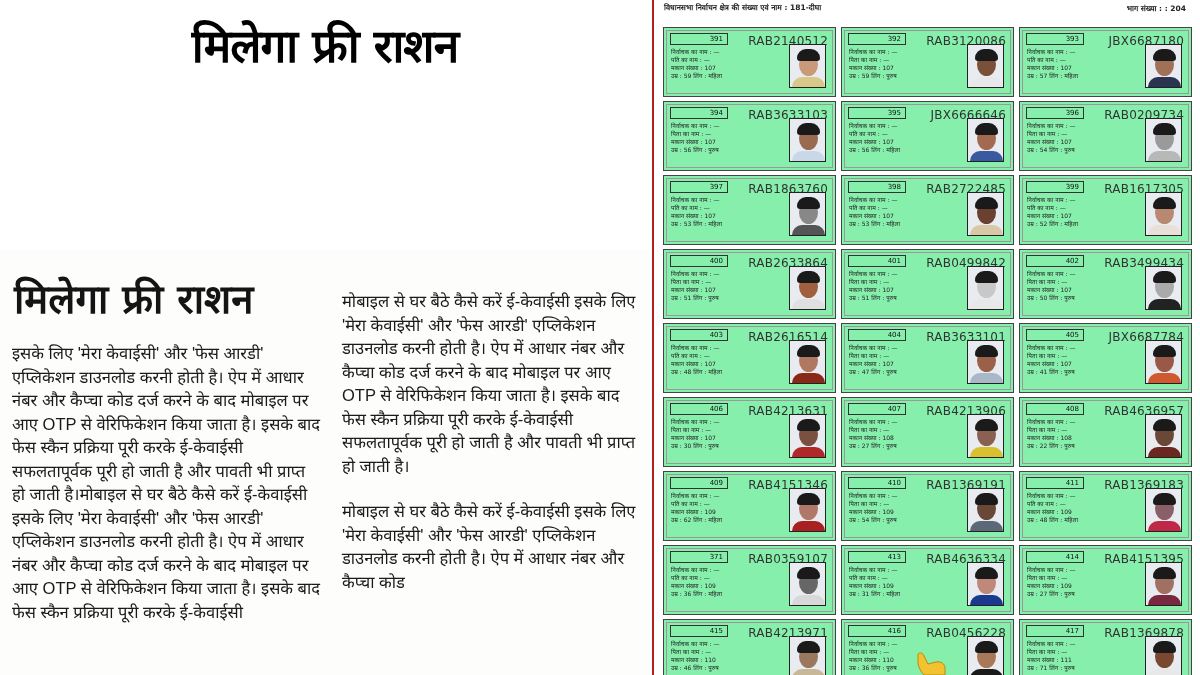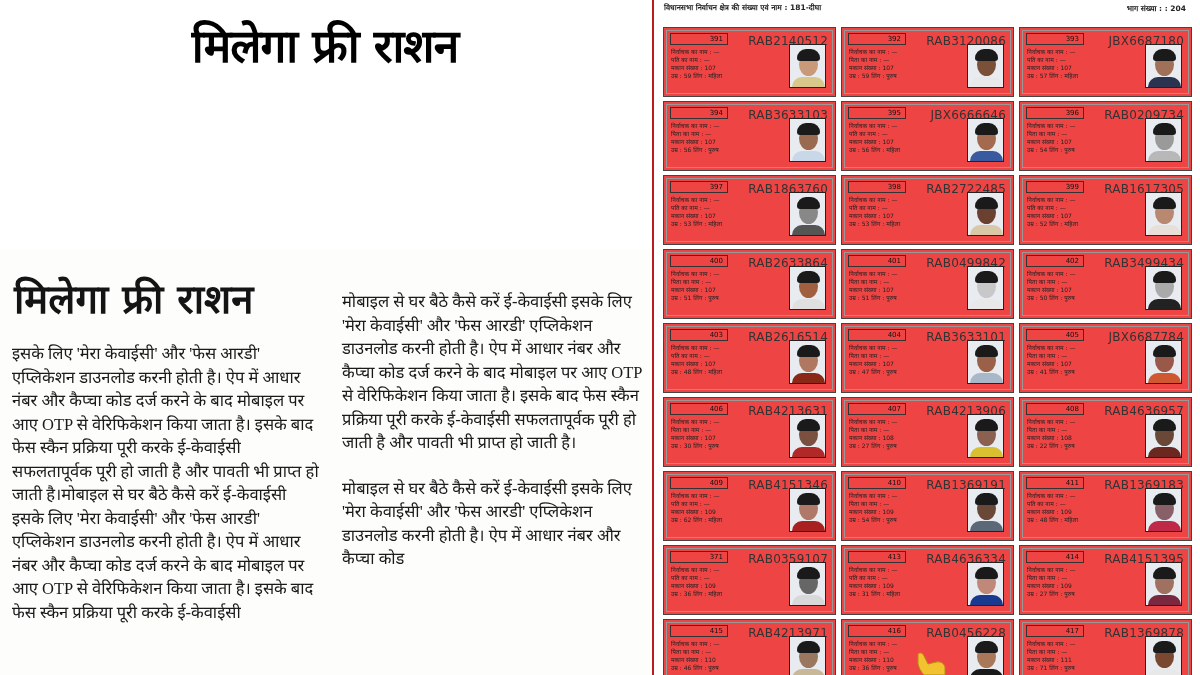--- a/index.html
+++ b/index.html
@@ -13,31 +13,31 @@
     font-weight: bold; font-size: 46px; line-height: 68px; color: #000;
     letter-spacing: -1px;
   }
 
   
   .clip { position: absolute; top: 250px; left: 0; width: 650px; height: 425px; background: #fdfdfb; }
   .clip-heading {
     position: absolute; left: 14px; top: 20px;
     font-family: "DejaVu Serif", serif; font-weight: bold; font-size: 40px; color: #141414;
   }
-  .col { position: absolute; font-family: Liberation Serif, serif; font-size: 16.5px; line-height: 23.5px; color: #1a1a1a; }
+  .col { position: absolute; font-family: Liberation Sans, sans-serif; font-size: 16.5px; line-height: 23.5px; color: #1a1a1a; }
   .col-left { left: 12px; top: 92px; width: 310px; }
   .col-right { left: 342px; top: 40px; width: 300px; }
   .col p { margin-bottom: 22px; }
 
   
   .doc { position: absolute; left: 652px; top: 0; width: 548px; height: 675px; background: #fff; border-left: 2px solid #b91c1c; overflow: hidden; }
   .doc-header { position: relative; height: 27px; padding: 3px 8px 0 10px; font-size: 7.5px; line-height: 9px; color: #222; font-weight: bold; }
   .doc-header .part { position: absolute; right: 14px; top: 4px; }
   .grid { display: grid; grid-template-columns: repeat(3, 173px); column-gap: 5px; row-gap: 4px; padding: 0 6px 0 9px; }
-  .card { position: relative; height: 70px; border: 1.5px solid #444; background: #ef4444; padding: 2px; }
+  .card { position: relative; height: 70px; border: 1.5px solid #444; background: #86efac; padding: 2px; }
   .card-inner { position: relative; width: 100%; height: 100%; border: 1px solid #999; }
   .serial { position: absolute; left: 3px; top: 2px; width: 58px; height: 12px; border: 1px solid #333; font-size: 7px; text-align: right; padding-right: 4px; line-height: 11px; }
   .epic { position: absolute; right: 4px; top: 3px; font-size: 12px; color: #333; letter-spacing: 0.2px; padding-left: 13px; }
   .info { position: absolute; left: 4px; top: 17px; font-size: 6px; line-height: 8px; color: #222; width: 110px; white-space: nowrap; overflow: hidden; }
   .photo { position: absolute; right: 6px; top: 13px; width: 37px; height: 44px; border: 1px solid #222; overflow: hidden; }
   .photo .face { position: absolute; left: 9px; top: 8px; width: 19px; height: 23px; border-radius: 50%; }
   .photo .hair { position: absolute; left: 7px; top: 4px; width: 23px; height: 12px; border-radius: 12px 12px 4px 4px; background: #1a1a1a; }
   .photo .body { position: absolute; left: 2px; top: 32px; width: 33px; height: 14px; border-radius: 10px 10px 0 0; }
 
   .pointer { position: absolute; left: 914px; top: 652px; width: 34px; height: 23px; }

